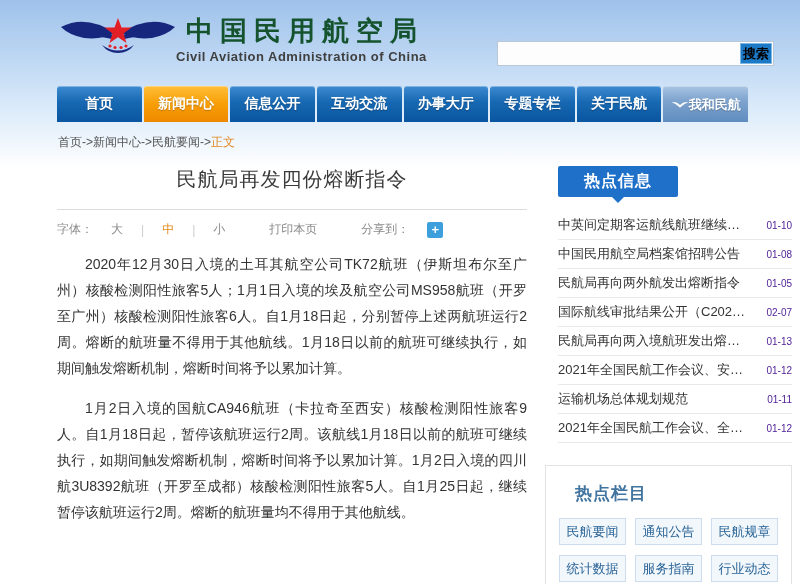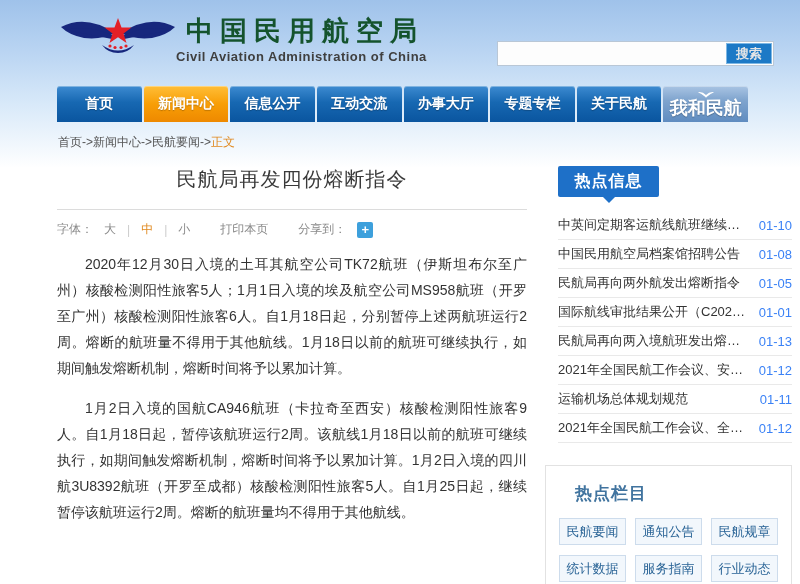--- a/index.html
+++ b/index.html
@@ -21,84 +21,84 @@
   .site-sub {
     position:absolute; left:176px; top:49px; font-size:13px; font-weight:600;
     color:#3f3f3f; letter-spacing:0.5px; white-space:nowrap;
   }
   .search {
     position:absolute; left:497px; top:41px; width:277px; height:25px;
     background:#fdfdfd; border:1px solid #b9c7d6; display:flex; align-items:stretch;
   }
   .search input { flex:1; border:none; outline:none; background:transparent; font-size:12px; padding:0 7px; color:#333; }
   .search button {
-    width:46px; margin:1px; background:#1c79c6; color:#e5e5e5; border:1px solid #7db7e4;
+    width:32px; margin:1px; background:#1c79c6; color:#000000; border:1px solid #7db7e4;
     font-size:13px; font-weight:700; cursor:pointer;
   }
   
   .nav { position:absolute; left:57px; top:86px; width:691px; display:flex; gap:2px; }
   .nav a {
     flex:1; height:36px; display:flex; align-items:center; justify-content:center;
     color:#fff; font-size:14px; font-weight:700; text-decoration:none;
     background:linear-gradient(180deg,#3d8bd1 0%,#1768b2 45%,#0a559f 100%);
     border-radius:3px 3px 0 0; box-shadow:inset 0 1px 0 rgba(255,255,255,.35);
     text-shadow:0 1px 1px rgba(0,0,0,.25);
   }
   .nav a.active { background:linear-gradient(180deg,#ffbe37 0%,#f89e06 50%,#ee8900 100%); }
   .nav a.special {
     background:linear-gradient(180deg,#a9c4e3 0%,#7fa4ce 40%,#5f8cc0 100%);
-    flex-direction:column; font-size:18px; line-height:1.1; padding-top:2px;
+    font-size:13px; line-height:1.1; padding-top:2px;
   }
   .eagle { width:18px; height:8px; display:block; }
   
   .breadcrumb { position:absolute; left:58px; top:134px; font-size:12px; color:#555; }
   .breadcrumb a { color:#555; text-decoration:none; }
   .breadcrumb .sep { color:#555; }
   .breadcrumb .current { color:#e0891f; }
   
   .article { position:absolute; left:57px; top:156px; width:470px; }
   .article h1 { text-align:center; font-size:20px; color:#3a3a3a; font-weight:400; margin:10px 0 16px; letter-spacing:1px; }
   .divider { border-top:1px solid #dcdcdc; height:0; }
   .meta { display:flex; justify-content:space-between; align-items:center; font-size:12px; color:#999; padding:11px 0 3px; }
   .meta-left span { margin-right:14px; }
-  .meta-right { display:flex; align-items:center; gap:11px; color:#8a8a8a; }
+  .meta-right { display:flex; align-items:center; gap:18px; color:#8a8a8a; }
   .meta-right .bar { color:#ccc; }
   .meta-right .mid { color:#e0891f; }
   .meta-right .gap { width:8px; }
   .share-ico {
     width:16px; height:16px; background:#3da0dc; border-radius:2px; color:#fff;
     display:inline-flex; align-items:center; justify-content:center;
     font-size:13px; font-weight:700; cursor:pointer;
   }
   .body p {
     font-size:14px; color:#333; line-height:26px; text-indent:2em;
     margin:10px 0 14px; text-align:justify;
   }
   
   .sidebar { position:absolute; left:545px; top:166px; width:247px; }
   .hot-tab {
-    margin-left:13px; width:101px; height:31px; background:#1e70c8; color:#fff;
+    margin-left:13px; width:120px; height:31px; background:#1e70c8; color:#fff;
     font-size:16px; font-weight:700; display:flex; align-items:center; justify-content:center;
     position:relative; border-radius:2px; letter-spacing:1px;
   }
   .hot-tab::after {
     content:""; position:absolute; bottom:-6px; left:50%; margin-left:-6px;
     border-left:6px solid transparent; border-right:6px solid transparent;
     border-top:6px solid #1e70c8;
   }
   .hot-list { list-style:none; margin:14px 0 0 13px; }
   .hot-list li {
     display:flex; justify-content:space-between; align-items:center;
     border-bottom:1px solid #e9e9e9; height:29px; cursor:pointer;
   }
   .hot-list .t {
     font-size:13px; color:#333; white-space:nowrap; overflow:hidden;
     text-overflow:ellipsis; max-width:192px;
   }
-  .hot-list .d { font-size:13px; color:#3b82f6; }
+  .hot-list .d { font-size:10px; color:#4c1d95; }
   .columns-box { margin-top:22px; border:1px solid #e2e2e2; padding:14px 13px 18px; background:#fff; }
   .columns-box h2 { font-size:17px; color:#41749f; font-weight:700; margin:2px 16px 13px; letter-spacing:1px; }
   .col-grid { display:grid; grid-template-columns:repeat(3,1fr); gap:10px 9px; }
   .col-grid a {
     height:27px; display:flex; align-items:center; justify-content:center;
     font-size:13px; color:#2a6496; background:#f2f7fc; border:1px solid #cddcec;
     text-decoration:none; white-space:nowrap;
   }
 </style>
 </head>
@@ -180,21 +180,21 @@
     <li>
         <span class="t">中国民用航空局档案馆招聘公告</span>
         <span class="d">01-08</span>
       </li>
     <li>
         <span class="t">民航局再向两外航发出熔断指令</span>
         <span class="d">01-05</span>
       </li>
     <li>
         <span class="t">国际航线审批结果公开（C202000...</span>
-        <span class="d">01-01</span>
+        <span class="d">02-07</span>
       </li>
     <li>
         <span class="t">民航局再向两入境航班发出熔断指令</span>
         <span class="d">01-13</span>
       </li>
     <li>
         <span class="t">2021年全国民航工作会议、安全工作...</span>
         <span class="d">01-12</span>
       </li>
     <li>

